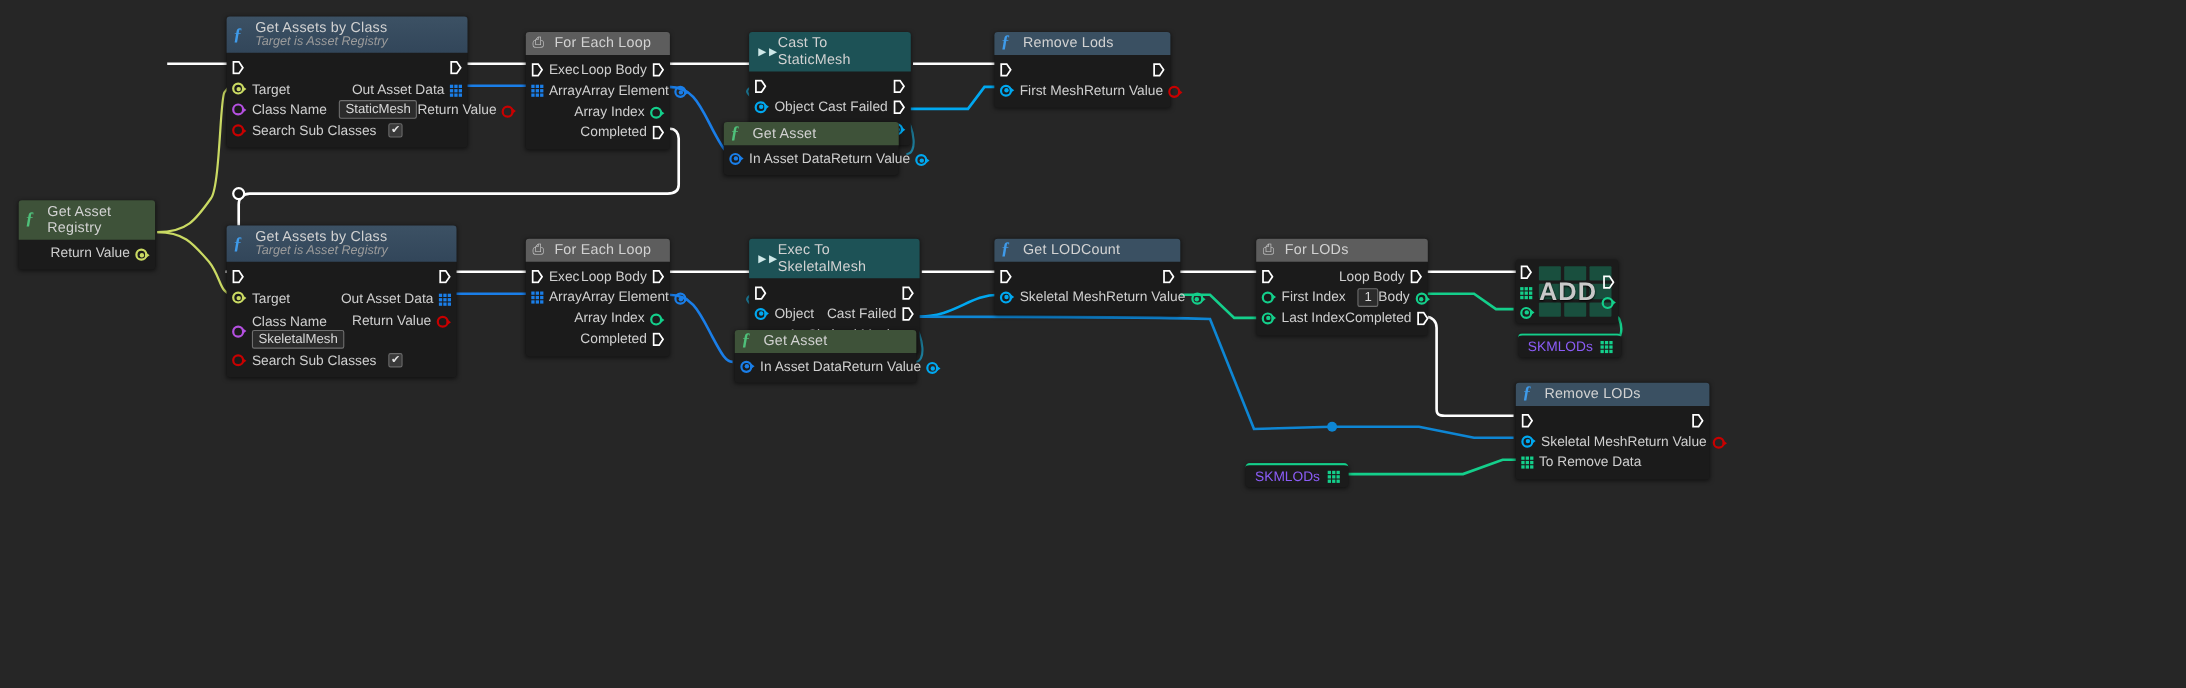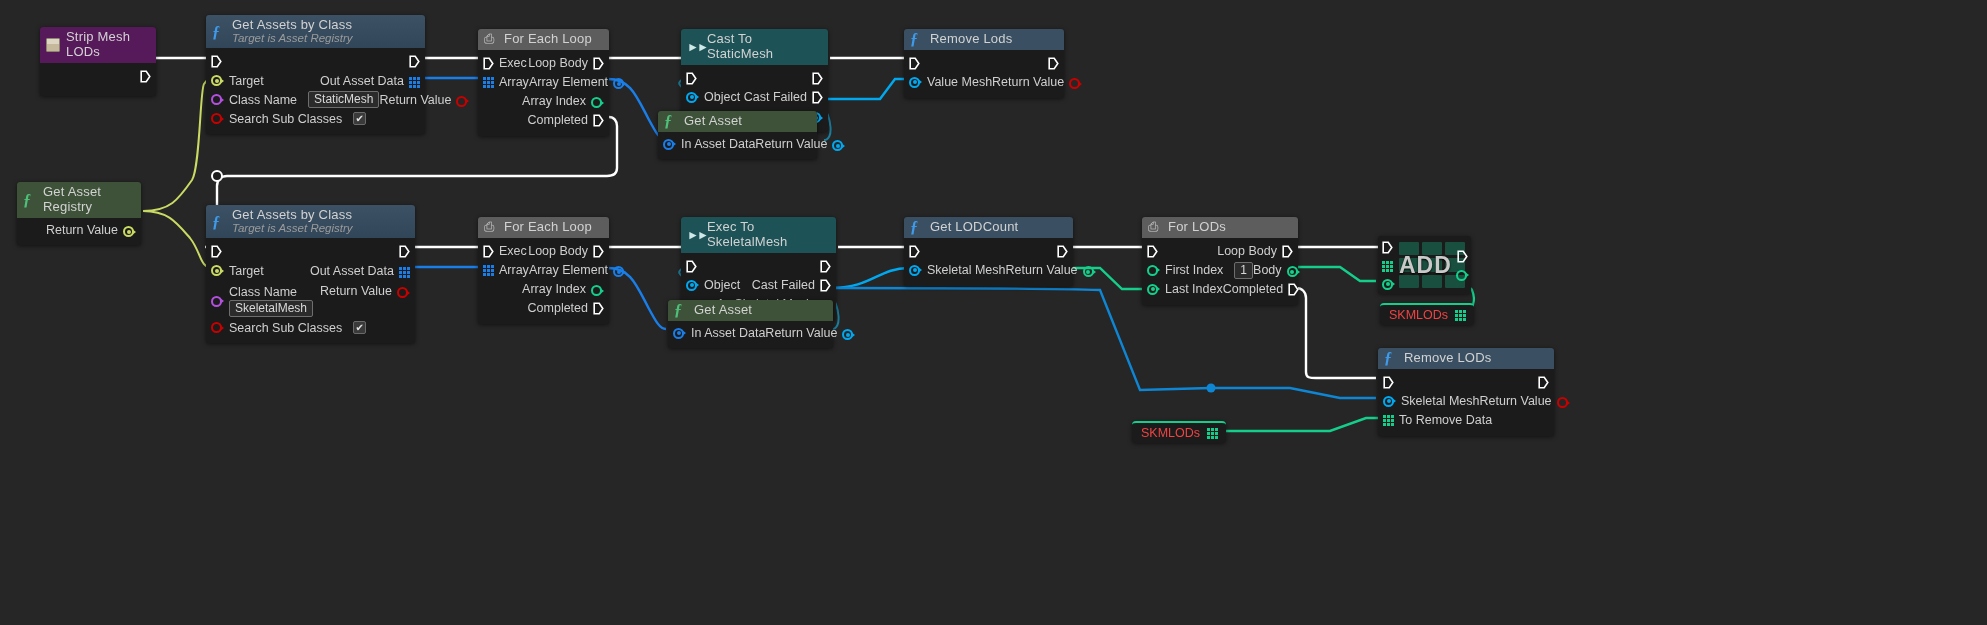--- a/index.html
+++ b/index.html
@@ -160,21 +160,21 @@
 
   
   .varnode {
     position: absolute;
     z-index: 5;
     background: #1b1b1b;
     border-radius: 4px;
     border-top: 2px solid #14cf8b;
     padding: 3px 8px;
     display: flex; align-items: center; gap: 7px;
-    color: #ef4444; font-size: 12.5px;
+    color: #8b5cf6; font-size: 12.5px;
     box-shadow: 0 1px 4px rgba(0,0,0,0.5);
   }
 
   
   .addnode {
     position: absolute;
     z-index: 5;
     background: #1b1b1b;
     border-radius: 3px;
     box-shadow: 0 1px 4px rgba(0,0,0,0.5);
@@ -258,39 +258,20 @@
     <path d="M1462,312 C1474,312 1476,300 1472,290 C1468,280 1392,276 1386,272 C1381,268 1381,266 1386,265" stroke="#14cf8b" stroke-width="2.2" fill="none"></path>
 
     <path d="M1296,288 C1302,288 1306,292 1306,298 L1306,372 C1306,378 1310,378 1316,378 L1376,378" stroke="#ffffff" stroke-width="2.4" fill="none"></path>
 
     <path d="M833,288 C900,288 1040,288 1100,290 L1140,390 L1210,388 L1290,388 L1340,398 L1376,398" stroke="#0e86d4" stroke-width="2.4" fill="none"></path>
     <circle cx="1211" cy="388" r="4.5" fill="#0e86d4"></circle>
 
     <path d="M1216,431 L1330,431 L1366,418 L1381,418" stroke="#14cf8b" stroke-width="2.4" fill="none"></path>
   </svg>
 
-  <div class="node" style="left:40px; top:27px; width:116px;">
-    <div class="node-header hdr-event">
-      <span class="ico ico-event"></span>
-      <span class="htext">
-        <span class="node-title">Strip Mesh LODs</span>
-      </span>
-    </div>
-    <div class="node-body" style="padding-bottom:10px;">
-      <div class="row" style="justify-content:flex-end;">
-        <span class="pins-right">
-          <span class="exec-pin c-white">
-            <svg width="11" height="13" viewBox="0 0 11 13">
-                <path d="M1.2 1.2 L6.2 1.2 L9.8 6.5 L6.2 11.8 L1.2 11.8 Z" fill="none" stroke="#ffffff" stroke-width="1.6"></path>
-              </svg>
-          </span>
-        </span>
-      </div>
-    </div>
-  </div>
 
   <div class="node" style="left:206px; top:15px; width:219px;">
     <div class="node-header hdr-func2">
       <span class="ico ico-f">ƒ</span>
       <span class="htext">
         <span class="node-title">Get Assets by Class</span>
         <span class="node-sub">Target is Asset Registry</span>
       </span>
     </div>
     <div class="node-body">
@@ -533,21 +514,21 @@
               </svg>
           </span>
         </span>
       </div>
       <div class="row">
         <span class="pins-left">
           <span class="pin-wrap c-cyan">
               <span class="dot filled"></span>
               <span class="pin-arrow"></span>
             </span>
-          <span class="pin-label">Value Mesh</span>
+          <span class="pin-label">First Mesh</span>
         </span>
         <span class="pins-right">
           <span class="pin-label">Return Value</span>
           <span class="pin-wrap c-red">
               <span class="dot"></span>
               <span class="pin-arrow"></span>
             </span>
         </span>
       </div>
     </div>

